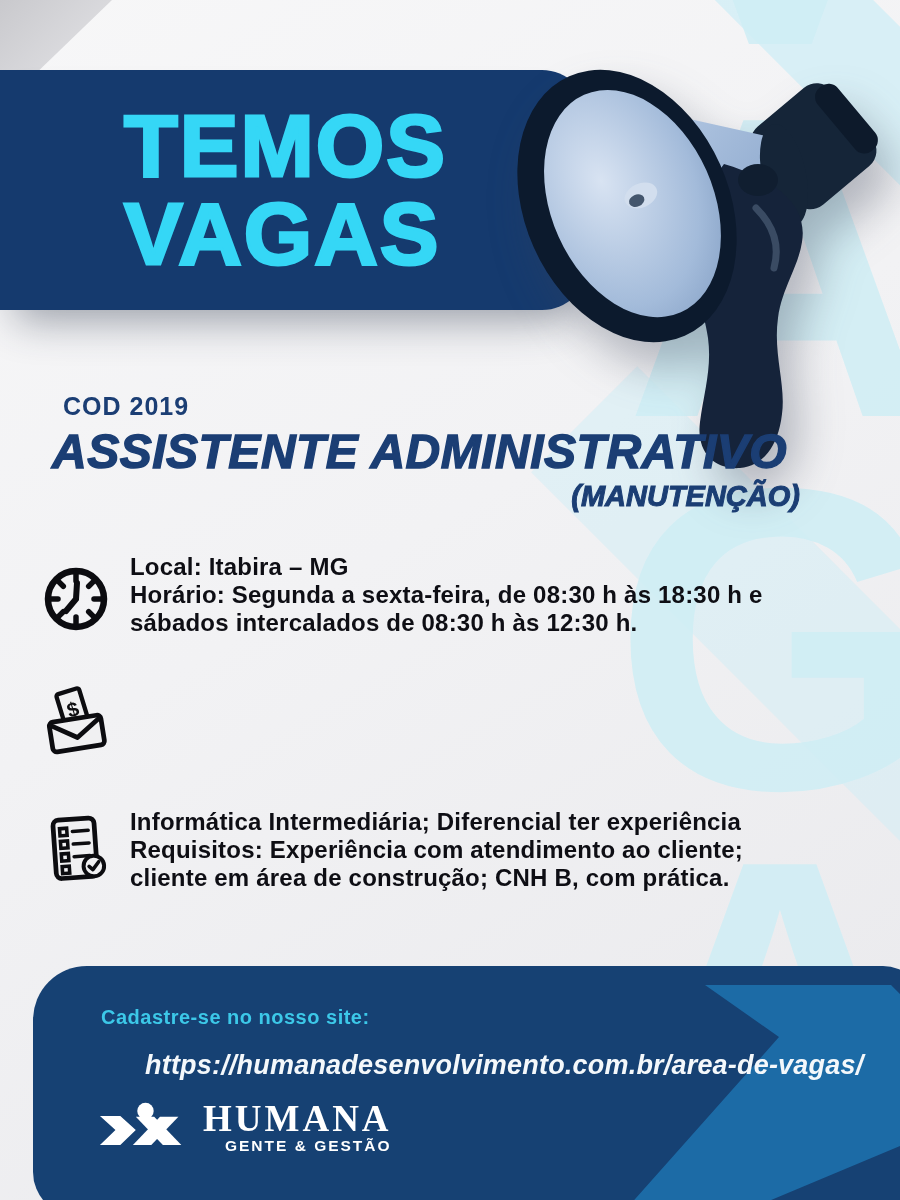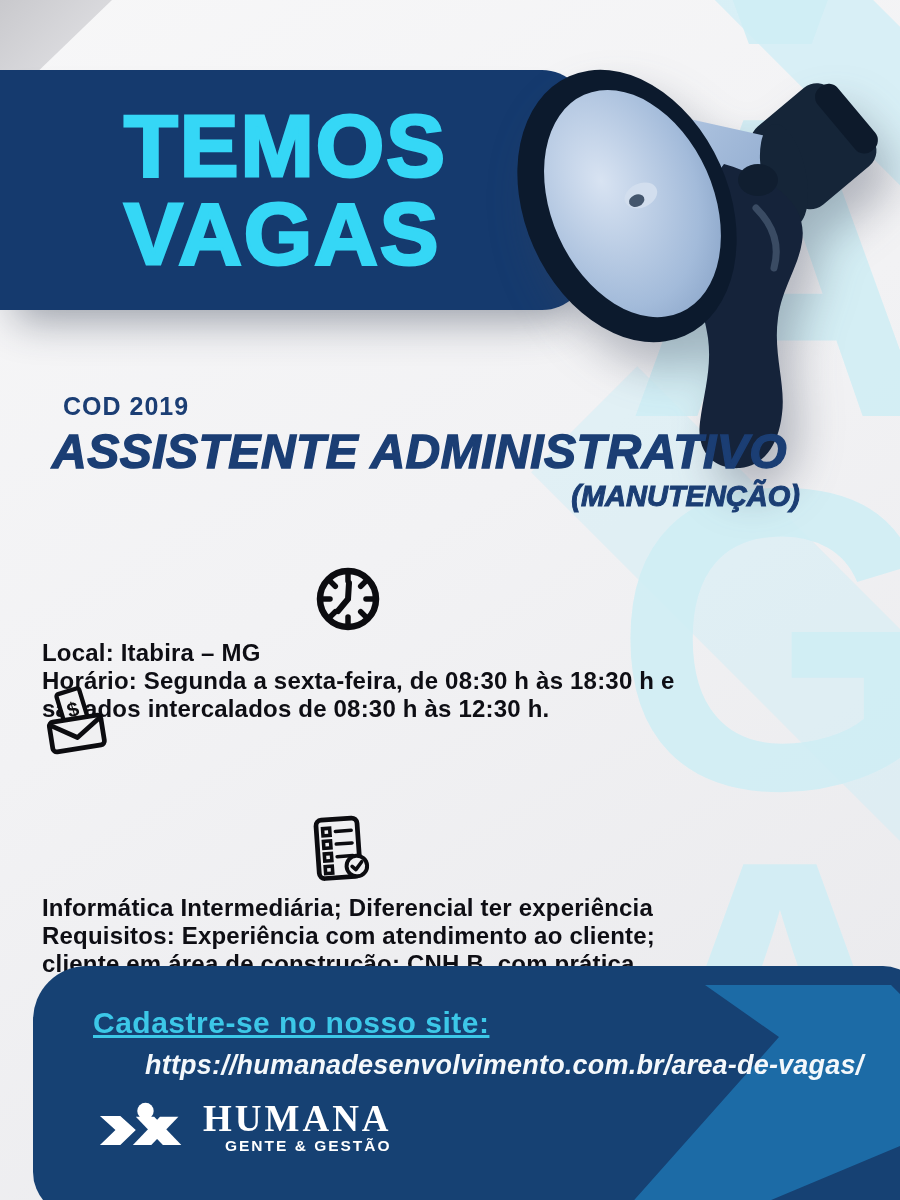--- a/index.html
+++ b/index.html
@@ -54,21 +54,21 @@
     color:var(--title-navy,#1b3e74);
     -webkit-text-stroke:1.4px var(--title-navy,#1b3e74);
   }
   .job-subtitle{
     position:absolute;right:100px;top:480px;z-index:5;
     font-size:29px;font-weight:700;font-style:italic;
     color:var(--title-navy,#1b3e74);
     -webkit-text-stroke:1px var(--title-navy,#1b3e74);
   }
   
-  .detail-row{position:absolute;left:42px;z-index:5;display:flex;align-items:center;flex-direction:column;}
+  .detail-row{position:absolute;left:42px;z-index:5;display:flex;align-items:flex-start;}
   .row-clock{top:551px;}
   .row-salary{top:678px;}
   .row-req{top:806px;}
   .detail-icon{flex:0 0 auto;width:68px;height:86px;margin-right:20px;}
   .row-clock .detail-icon{padding-top:10px;height:76px;}
   .detail-lines{padding-top:2px;}
   .detail-line{
     font-size:24px;line-height:28px;font-weight:700;color:var(--body-text,#0e0e14);
     white-space:pre;letter-spacing:.2px;
   }
@@ -77,22 +77,22 @@
     position:absolute;left:33px;top:966px;width:890px;height:250px;z-index:6;
     background:var(--footer-navy,#164173);
     border-radius:54px 40px 0 44px;overflow:hidden;
   }
   .footer-chevron{
     position:absolute;left:0;top:0;width:890px;height:250px;
     background:var(--chevron-blue,#1c6ba6);
     clip-path:polygon(672px 19px,858px 19px,867px 28px,867px 180px,700px 250px,587px 250px,746px 71px);
   }
   .footer-cta{
-    position:absolute;left:60px;top:40px;
-    font-size:30px;font-weight:600;letter-spacing:.5px;color:var(--cta-cyan,#3cc8e8);text-decoration:underline;
+    position:absolute;left:68px;top:40px;
+    font-size:20px;font-weight:600;letter-spacing:.5px;color:var(--cta-cyan,#3cc8e8);
   }
   .footer-url{
     position:absolute;left:72px;top:84px;
     font-size:27px;font-weight:700;font-style:italic;letter-spacing:.2px;
     color:var(--url-white,#f4f8fb);text-decoration:none;margin-left:40px;
   }
   .footer-logo{position:absolute;left:66px;top:126px;display:flex;align-items:center;text-align:right;}
   .logo-mark{width:92px;height:72px;margin-right:12px;}
   .logo-name{
     font-family:"Liberation Serif",serif;font-size:37px;font-weight:700;

